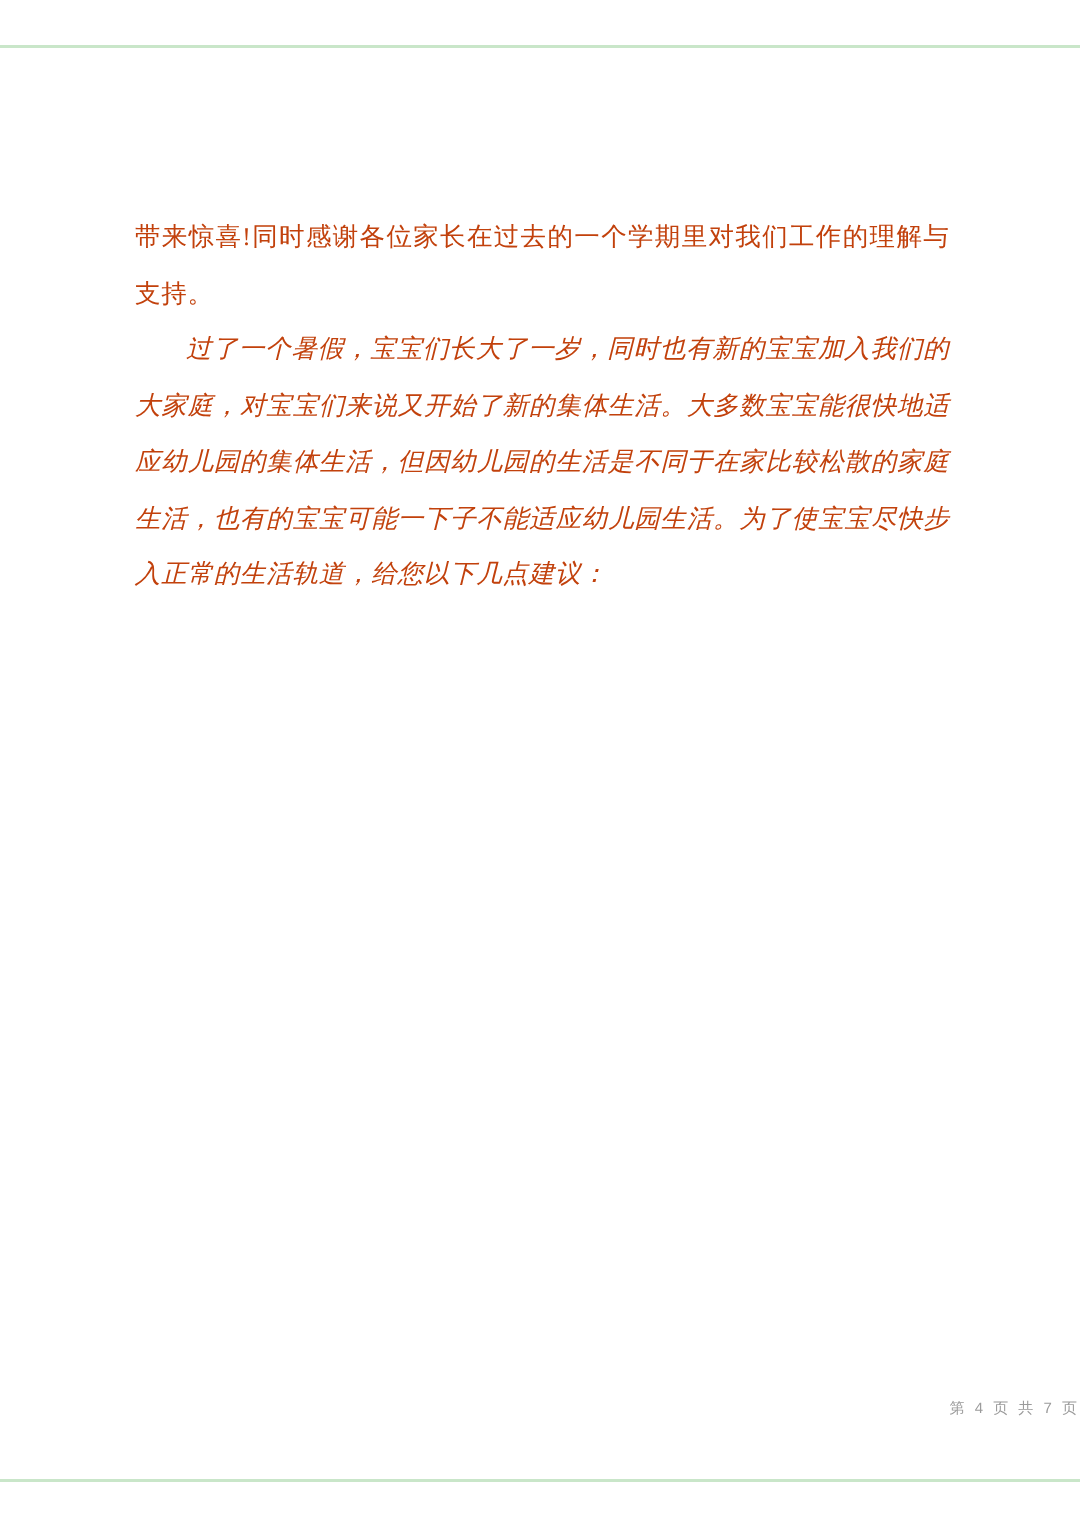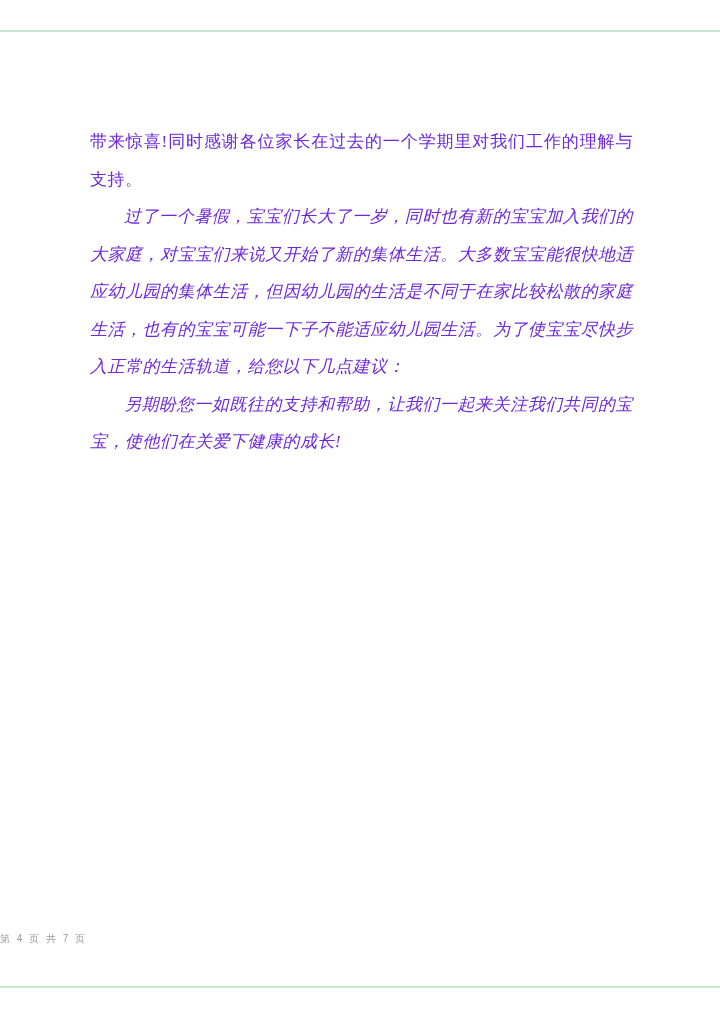--- a/index.html
+++ b/index.html
@@ -25,59 +25,58 @@
     left: 0;
     width: 720px;
     height: 2px;
     background: #c9e6c9;
   }
   .rule-top { top: 30px; }
   .rule-bottom { top: 986px; }
   .content {
     position: absolute;
     left: 90px;
-    top: 123px;
+    top: 139px;
     width: 543px;
-    color: #6d28d9;
+    color: #c2410c;
     font-size: 17px;
     line-height: 37.5px;
     text-align: justify;
     letter-spacing: 0.5px;
   }
   .content p {
     margin: 0;
     padding: 0;
   }
   .content p.indent {
     text-indent: 2em;
     font-style: italic;
   }
   .footer {
     position: absolute;
     top: 932px;
     left: 0;
     width: 720px;
-    text-align: left;
+    text-align: right;
     color: #9b9b9b;
     font-size: 10px;
     letter-spacing: 2px;
     font-family: "Liberation Sans", "DejaVu Sans", sans-serif;
   }
 </style>
 </head>
 <body>
 
 <div class="page">
 
   <div class="rule rule-top"></div>
 
   <div class="content">
     <p>带来惊喜!同时感谢各位家长在过去的一个学期里对我们工作的理解与支持。</p>
     <p class="indent">过了一个暑假，宝宝们长大了一岁，同时也有新的宝宝加入我们的大家庭，对宝宝们来说又开始了新的集体生活。大多数宝宝能很快地适应幼儿园的集体生活，但因幼儿园的生活是不同于在家比较松散的家庭生活，也有的宝宝可能一下子不能适应幼儿园生活。为了使宝宝尽快步入正常的生活轨道，给您以下几点建议：</p>
-    <p class="indent">另期盼您一如既往的支持和帮助，让我们一起来关注我们共同的宝宝，使他们在关爱下健康的成长!</p>
   </div>
 
   <div class="footer">
     <span>第 4 页 共 7 页</span>
   </div>
 
   <div class="rule rule-bottom"></div>
 
 </div>
 

